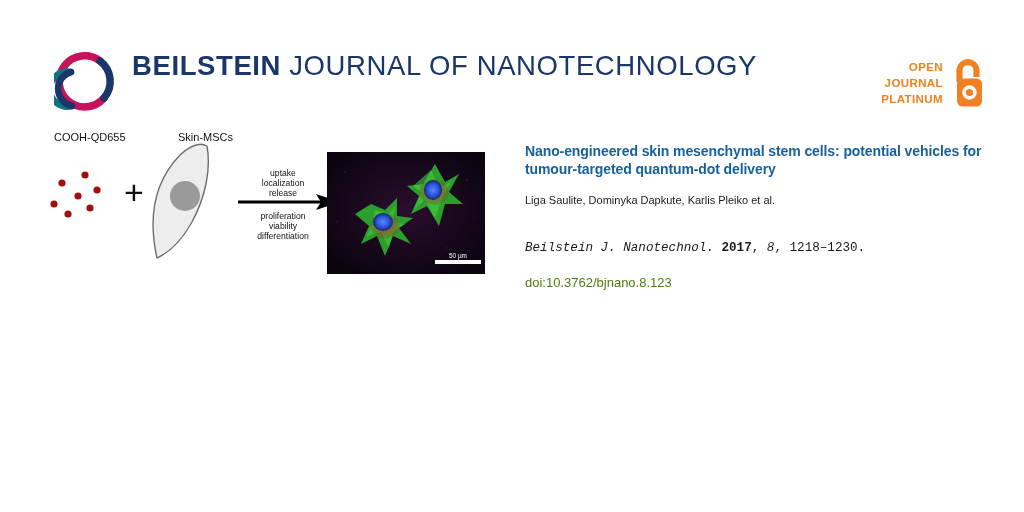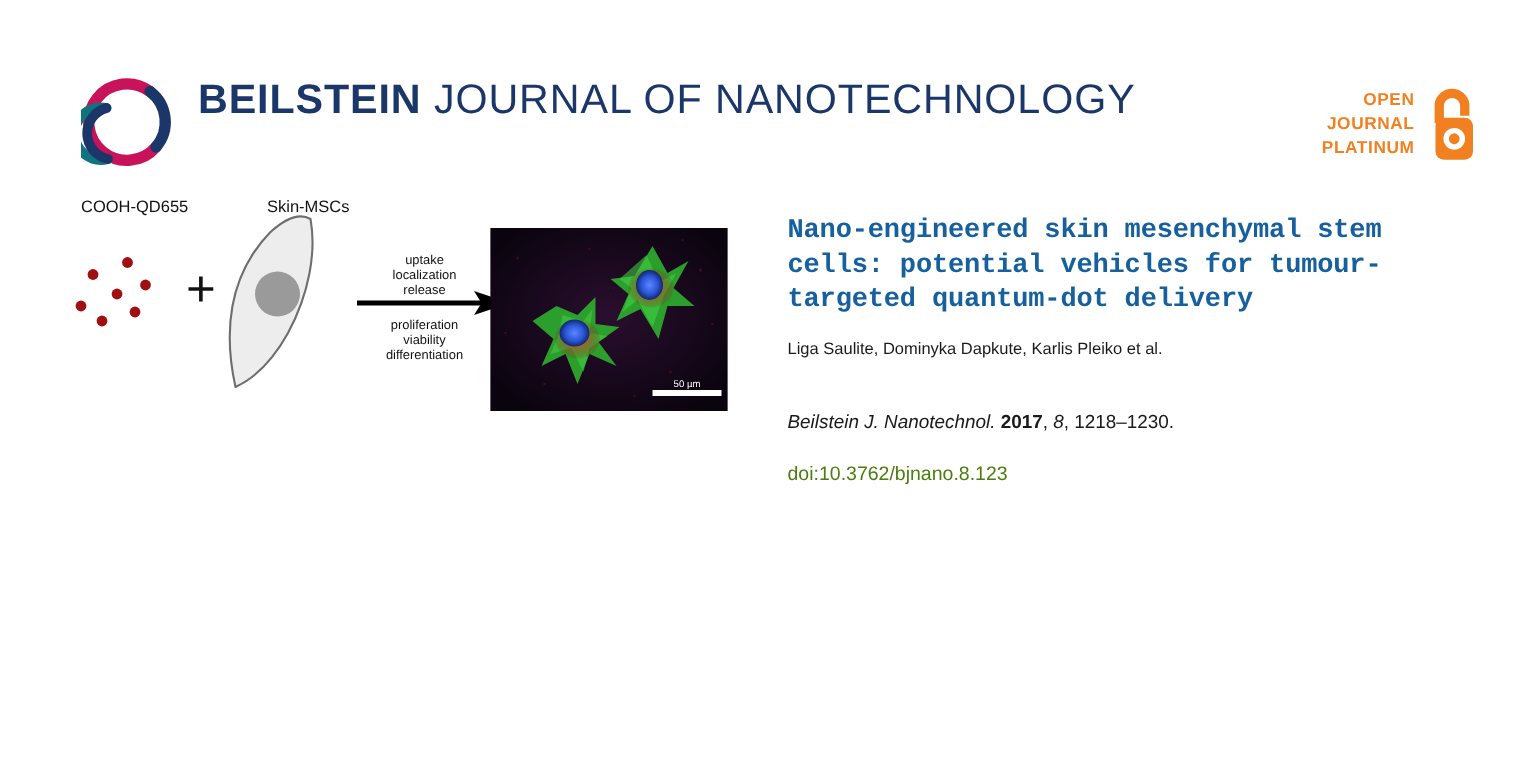--- a/index.html
+++ b/index.html
@@ -91,39 +91,39 @@
 
   
   #article {
     position: absolute;
     left: 525px;
     top: 143px;
     width: 460px;
   }
   #article-title {
     color: #16609e;
-    font-size: 18px;
+    font-size: 14px;
     font-weight: bold;
     line-height: 1.27;
     margin: 0;
     letter-spacing: -0.1px;
-    font-family: Liberation Mono, monospace;
   }
   #article-authors {
     color: #1a1a1a;
     font-size: 11px;
     line-height: 1.3;
     margin: 14px 0 0 0;
     font-weight: normal;
   }
   #article-citation {
     color: #1a1a1a;
     font-size: 12.6px;
     margin: 32px 0 0 0;
     line-height: 1.45;
+    font-family: Liberation Mono, monospace;
   }
   #article-citation .cit-journal { font-style: italic; }
   #article-citation .cit-year { font-weight: bold; }
   #article-citation .cit-volume { font-style: italic; }
   #article-doi {
     color: #4d7c0f;
     font-size: 13px;
     margin: 16px 0 0 0;
     line-height: 1.5;
   }

